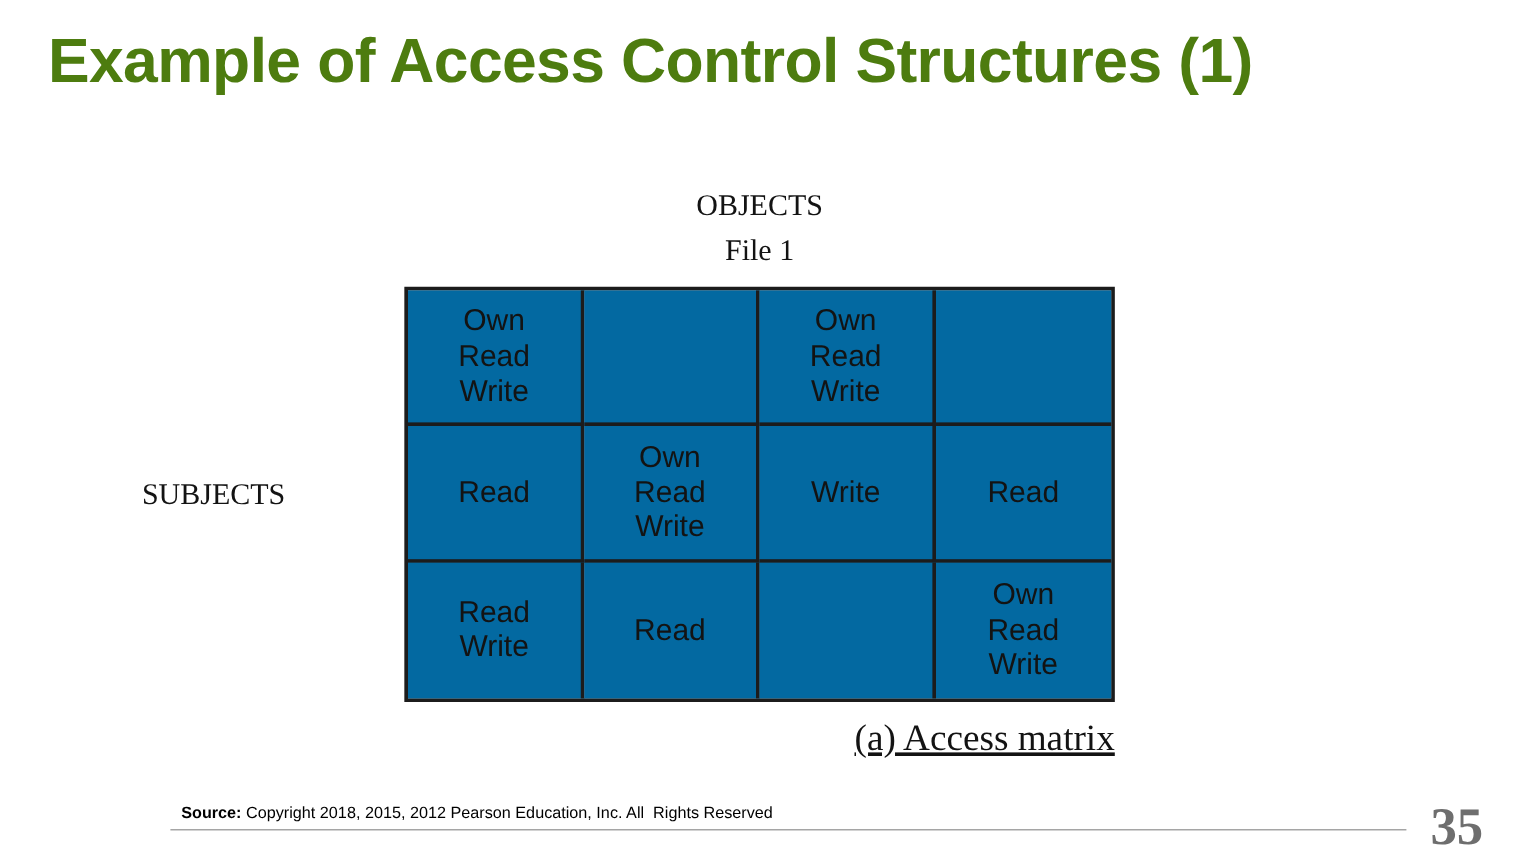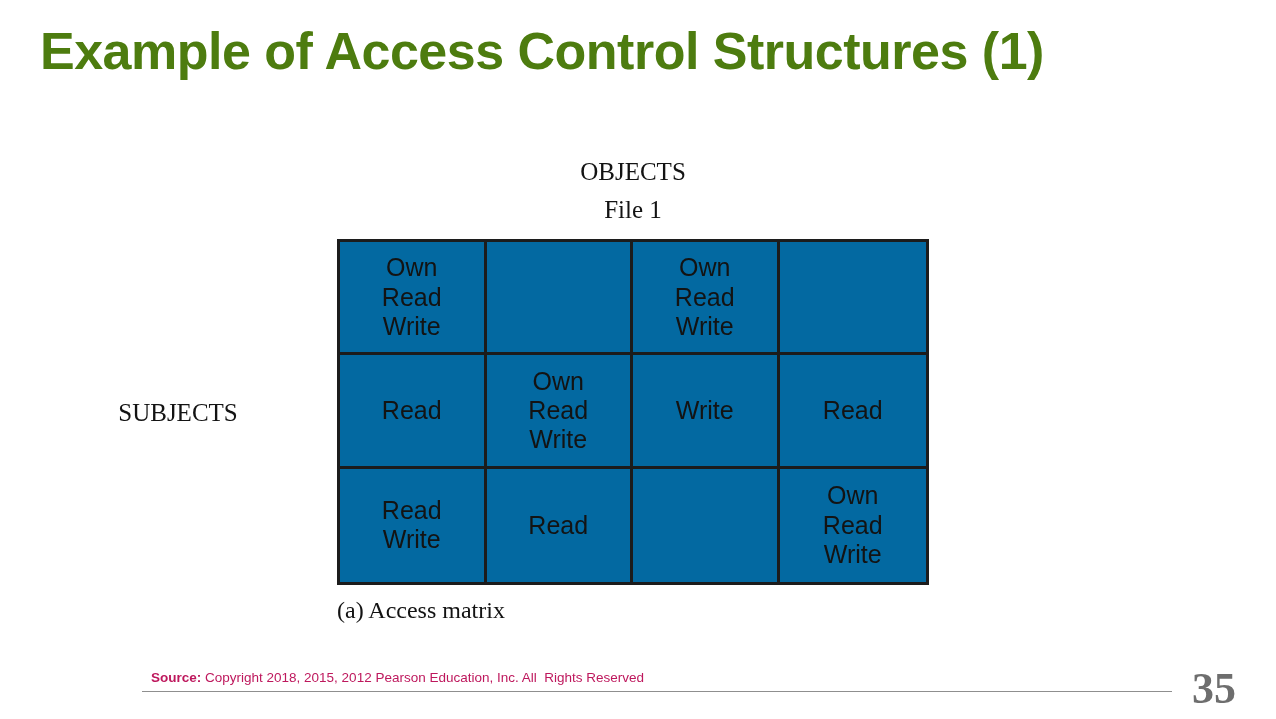--- a/index.html
+++ b/index.html
@@ -123,32 +123,33 @@
   }
   .matrix-cell:nth-child(4n) { border-right: none; }
   .matrix-cell:nth-child(n+9) { border-bottom: none; }
   .perm-line { display: block; }
 
   #figure-caption {
     position: absolute;
     left: 259px;
     top: 447px;
     width: 592px;
-    text-align: left;
-    font-size: 24px;
+    text-align: right;
+    font-size: 31px;
     white-space: nowrap;
+    text-decoration: underline;
   }
 
   
   #source-note {
     position: absolute;
     left: 151px;
     top: 670px;
     font-size: 13.5px;
-    color: #be185d;
+    color: #000000;
     white-space: pre;
     font-family: "Liberation Sans", sans-serif;
   }
   #source-note .source-label { font-weight: bold; }
 
   #footer-rule {
     position: absolute;
     left: 142px;
     top: 691px;
     width: 1030px;

